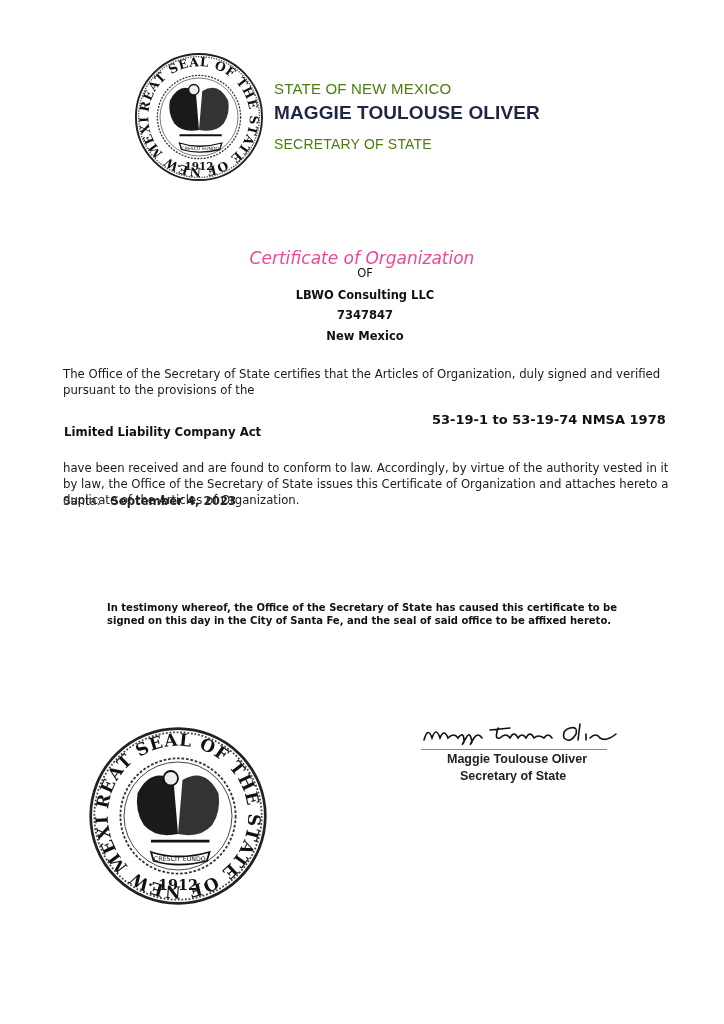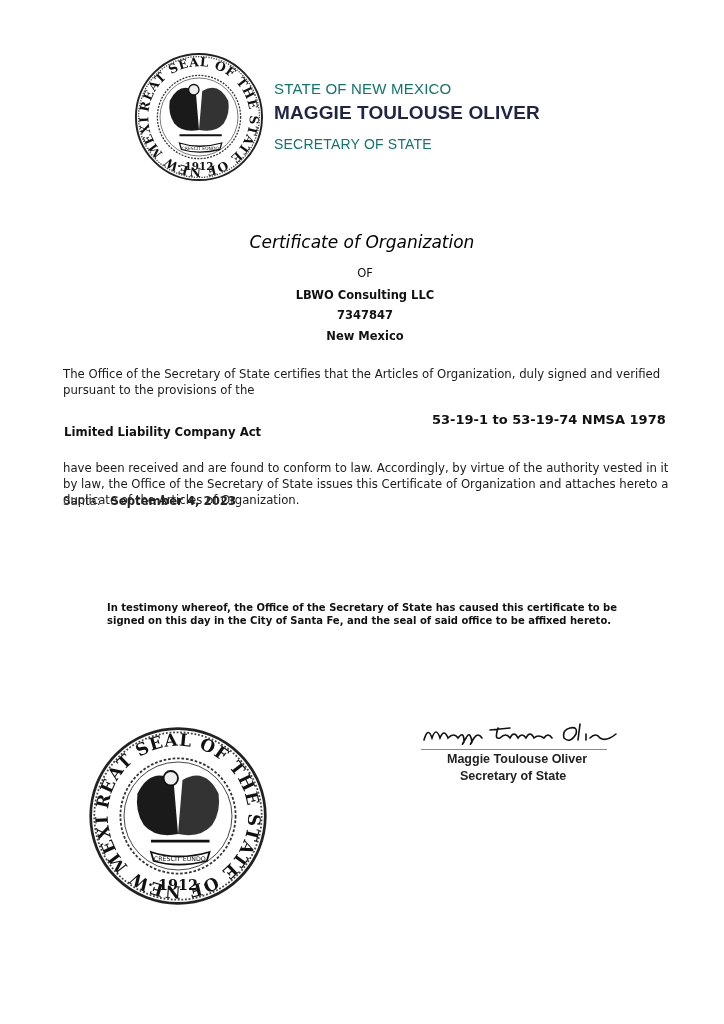--- a/index.html
+++ b/index.html
@@ -1,23 +1,23 @@
 <!DOCTYPE html>
 <html><head>
 <meta charset="utf-8">
 <style>
   html, body { margin: 0; padding: 0; background: #ffffff; }
   body { width: 724px; height: 1024px; position: relative; overflow: hidden; color: #111; }
   .abs { position: absolute; }
   .seal { position: absolute; }
-  .hdr-line { font-family: "Liberation Sans", sans-serif; color: #0f766e; letter-spacing: 0.2px; }
+  .hdr-line { font-family: "Liberation Sans", sans-serif; color: #4d7c0f; letter-spacing: 0.2px; }
   .hdr1 { left: 274px; top: 80px; font-size: 15px; }
   .hdr2 { left: 274px; top: 102px; font-size: 19px; font-weight: bold; color: #1f2545; letter-spacing: 0.1px; }
   .hdr3 { left: 274px; top: 136px; font-size: 14px; }
-  .title { left: 0; width: 724px; top: 232px; text-align: center; font-family: "DejaVu Sans", sans-serif; font-style: italic; font-size: 17px; color: #000000; }
+  .title { left: 0; width: 724px; top: 248px; text-align: center; font-family: "DejaVu Sans", sans-serif; font-style: italic; font-size: 17px; color: #ec4899; }
   .center { left: 0; width: 730px; text-align: center; font-family: "DejaVu Sans", sans-serif; font-size: 11.5px; }
   .of { top: 266px; }
   .name { top: 288px; font-weight: bold; }
   .num { top: 308px; font-weight: bold; }
   .state { top: 329px; font-weight: bold; }
   .body-txt { left: 63px; font-family: "DejaVu Sans", sans-serif; font-size: 11.7px; line-height: 16px; color: #1a1a1a; width: 610px; }
   .p1 { top: 366px; }
   .act { left: 64px; top: 405px; font-family: "DejaVu Sans", sans-serif; font-weight: bold; font-size: 11.7px; margin-top: 20px; }
   .statute { left: 432px; top: 412px; font-family: "DejaVu Sans", sans-serif; font-weight: bold; font-size: 13px; }
   .p2 { top: 434px; margin-top: 26px; }

